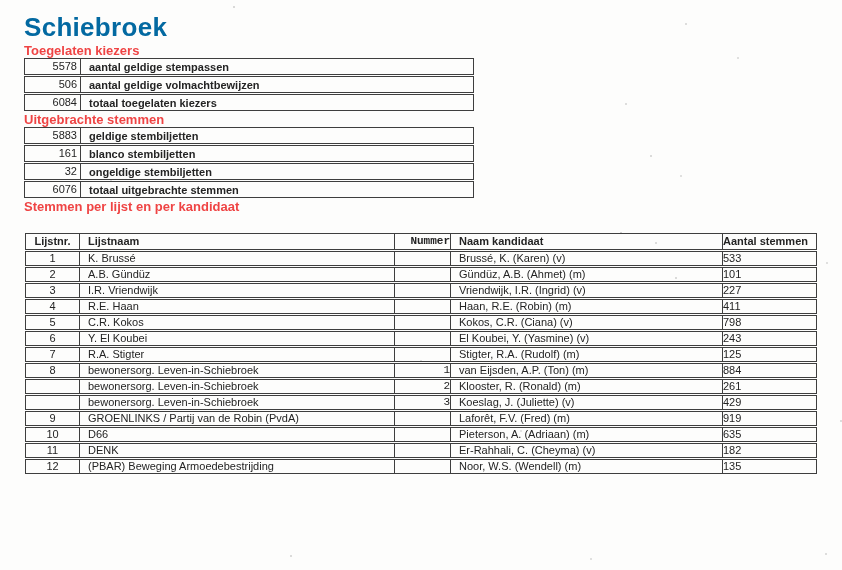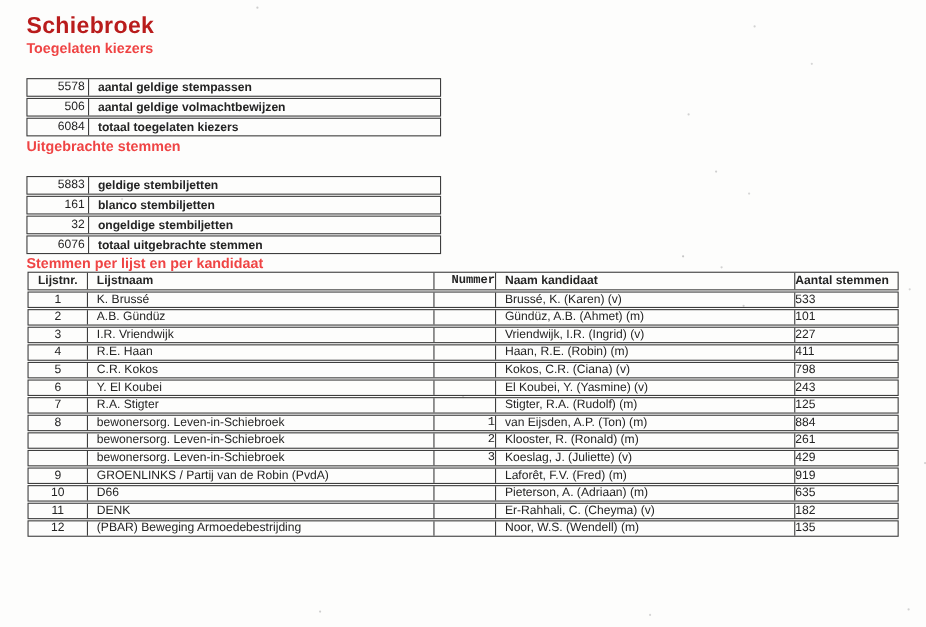--- a/index.html
+++ b/index.html
@@ -8,50 +8,50 @@
     width: 842px; height: 570px;
     background: #fdfdfc;
     font-family: "Liberation Sans", sans-serif;
     color: #242424;
     overflow: hidden;
     position: relative;
   }
   .page { padding: 12px 0 0 24px; position: relative; }
 
   h1.doc-title {
-    font-size: 21px; font-weight: bold; margin: 0;
-    color: #b91c1c; letter-spacing: 0.3px;
+    font-size: 26px; font-weight: bold; margin: 0;
+    color: #0369a1; letter-spacing: 0.3px;
   }
   h2.section-heading {
     font-size: 13px; font-weight: bold; margin: 0; color: #ef4444;
   }
   .h2-toegelaten   { margin-top: 21px; margin-bottom: 9px; }
   .h2-uitgebracht  { margin-top: 22px; margin-bottom: 7px; }
   .h2-kandidaten   { margin-top: 17px; margin-bottom: 9px; }
 
   .tbl { font-size: 11px; }
   .row {
     display: flex; align-items: center;
     border: 1px solid #3e3e3e;
     margin-bottom: 1px;
     background: transparent;
   }
   .cell { overflow: hidden; white-space: nowrap; }
 
   
-  .small { width: 377px; margin-top: 20px; }
+  .small { width: 450px; }
   .small .row { height: 17px; }
   .small .cell.v {
     width: 56px; text-align: right; padding-right: 3px;
     border-right: 1px solid #3e3e3e; align-self: stretch; line-height: 15px;
   }
   .small .cell.l { flex: 1; padding-left: 8px; font-weight: bold; }
 
   
-  .main { width: 792px; margin-left: 1px; }
+  .main { width: 792px; margin-left: 1px; margin-top: 19px; }
   .main .row { height: 15px; }
   .main .cell {
     border-right: 1px solid #3e3e3e;
     align-self: stretch; line-height: 13px;
   }
   .main .cell:last-child { border-right: none; }
   .c0 { width: 54px; text-align: center; }
   .c1 { width: 315px; padding-left: 8px; }
   .c2 { width: 56px; text-align: right; font-family: Liberation Mono, monospace; }
   .c3 { width: 272px; padding-left: 8px; }

